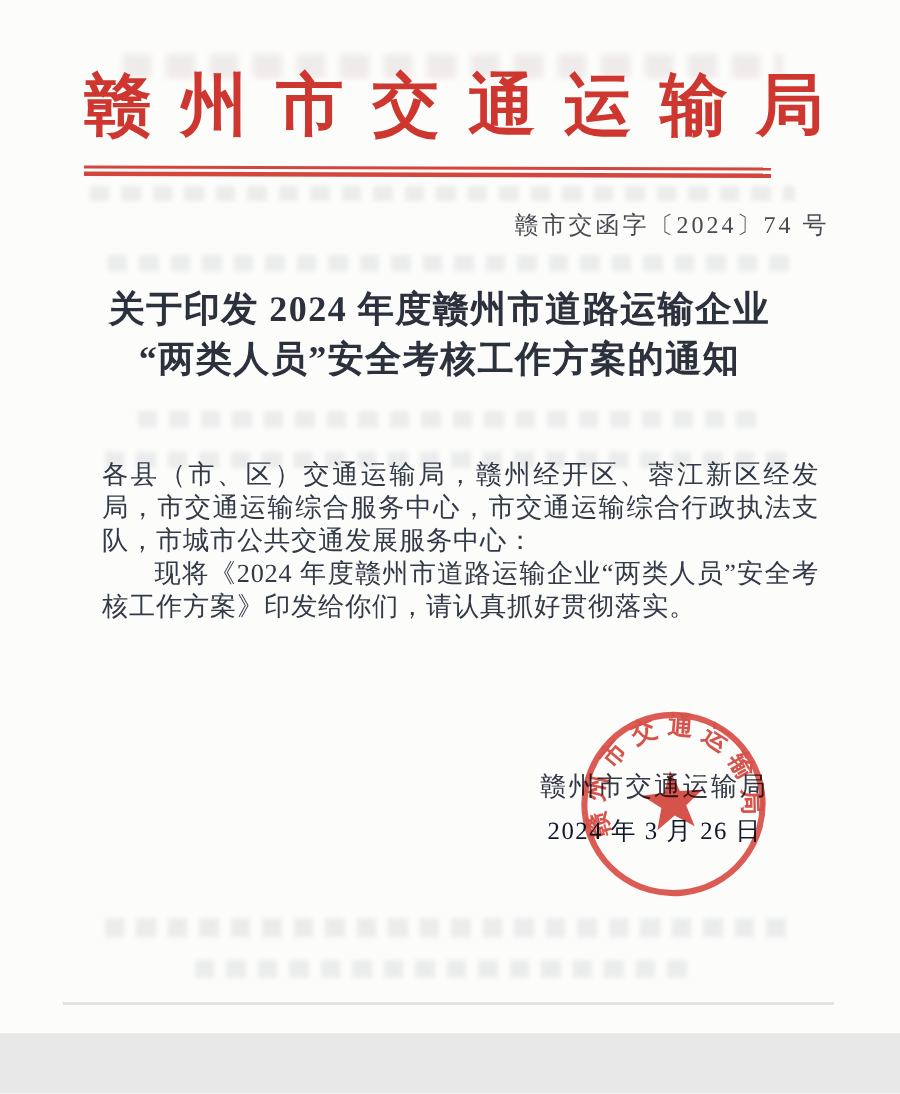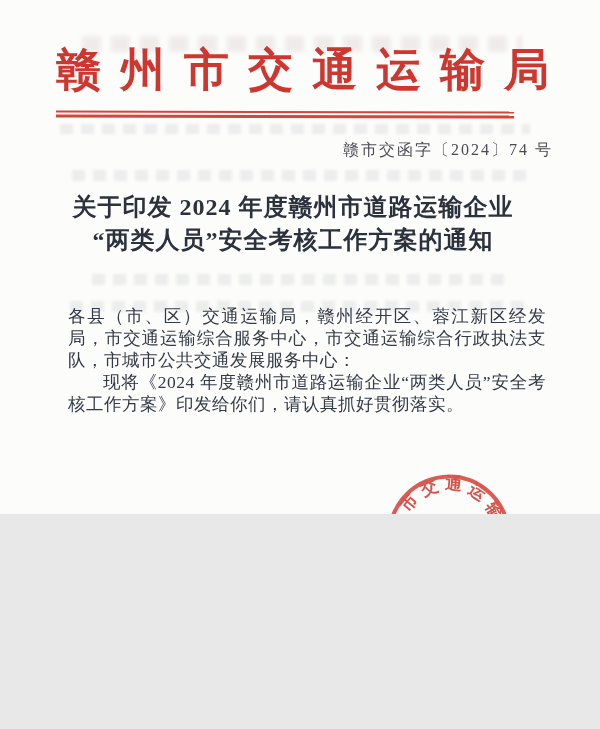--- a/index.html
+++ b/index.html
@@ -1,18 +1,18 @@
 <!DOCTYPE html>
 <html><head>
 <meta charset="utf-8">
 <style>
   html,body{margin:0;padding:0;background:#e8e8e8;}
   .page{
     position:relative;
-    width:600px;height:514px;
+    width:600px;height:689px;
     margin:0 auto;
     background:#fcfcfa;
     font-family:"Liberation Serif","DejaVu Serif",serif;
     overflow:hidden;
   }
 
   
   .ghost{
     position:absolute;
     background:repeating-linear-gradient(90deg,

